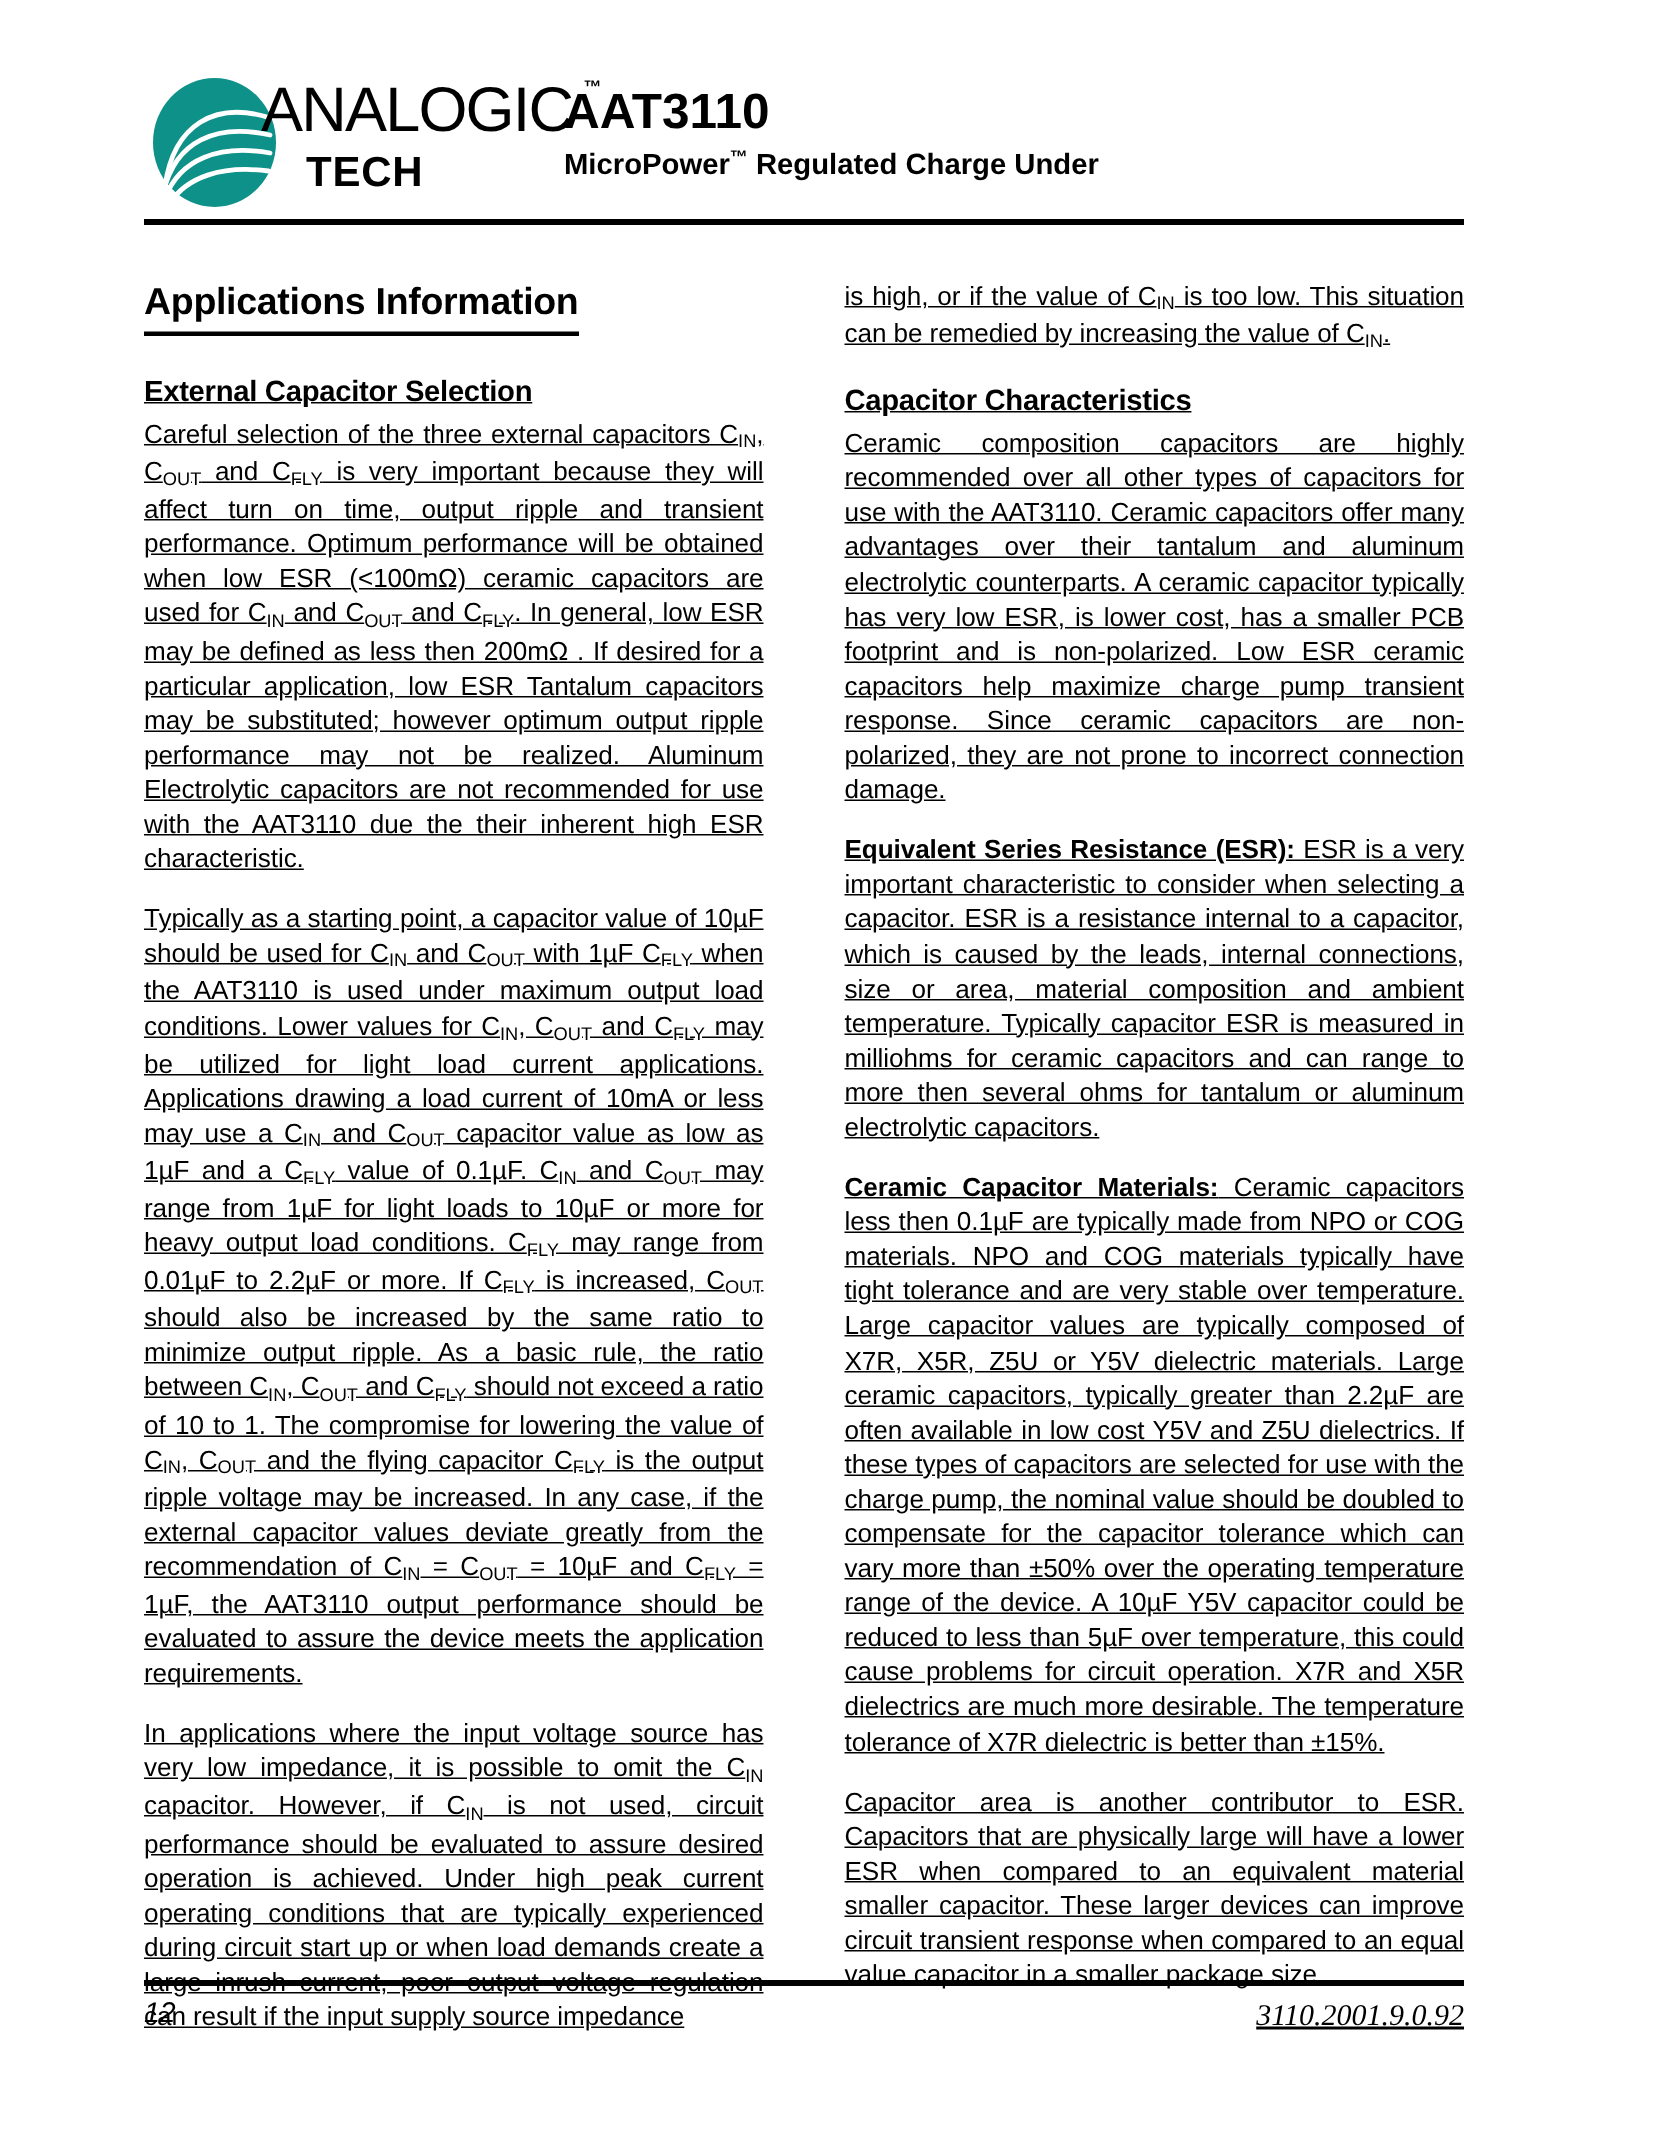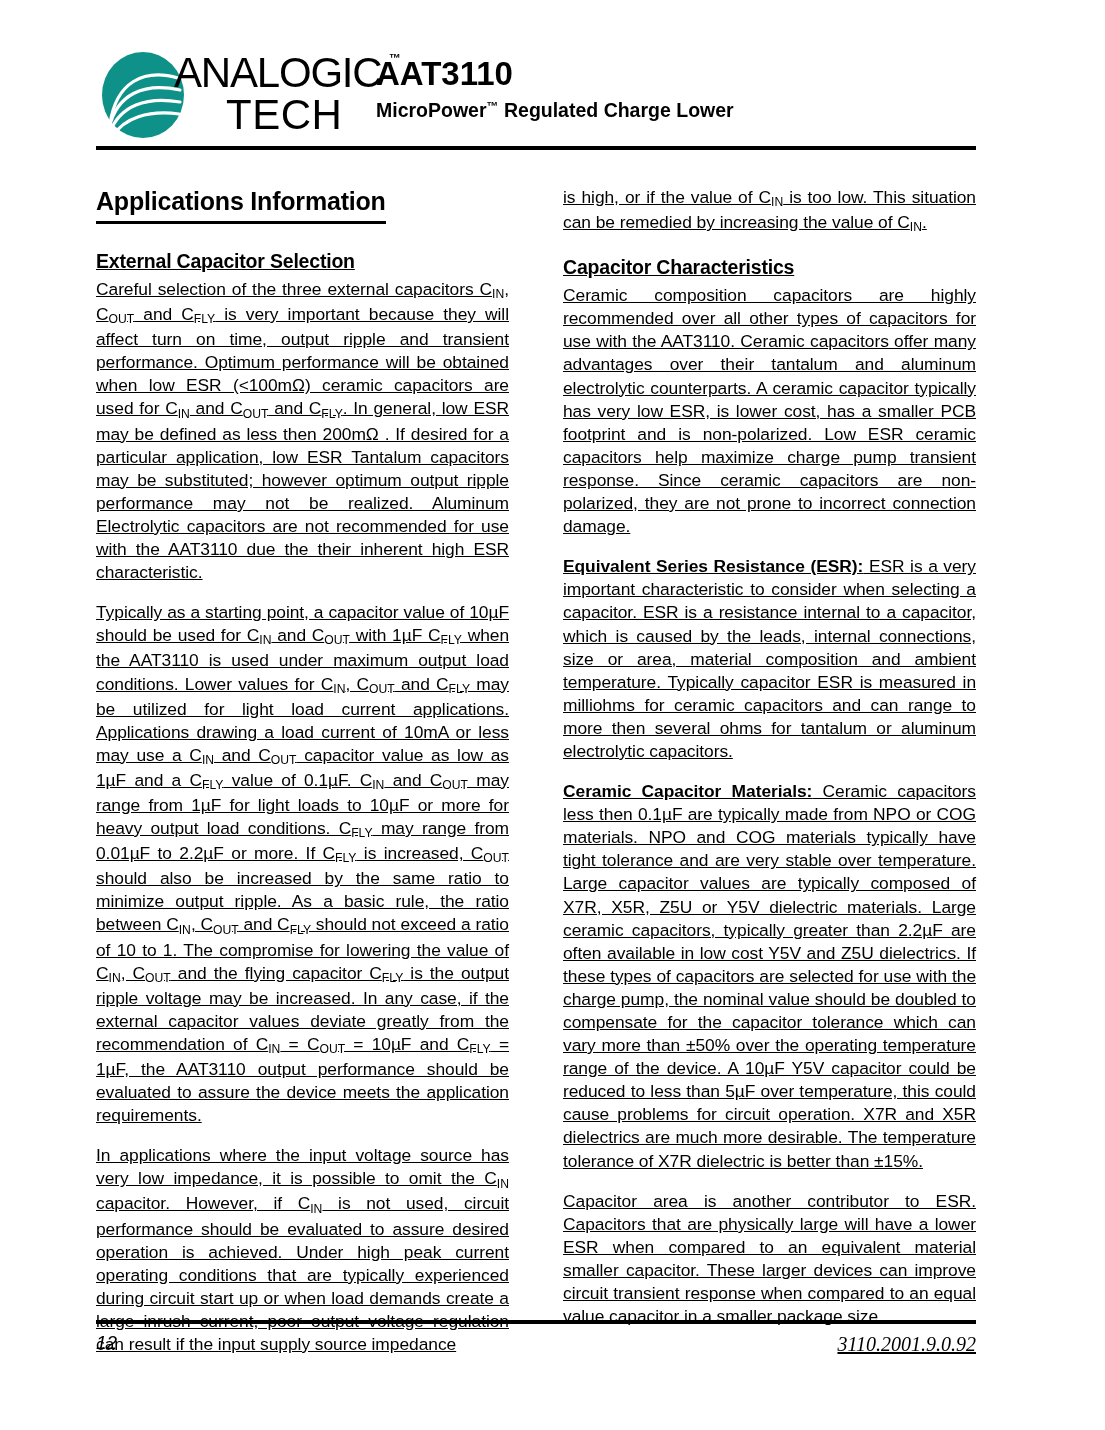--- a/index.html
+++ b/index.html
@@ -65,24 +65,24 @@
   .logo-tm {
     position: absolute;
     left: 215px;
     top: 2px;
     font-size: 12px;
     line-height: 12px;
     font-weight: 700;
   }
   .logo-tech {
     position: absolute;
-    left: 52px;
+    left: 30px;
     top: 42px;
-    font-size: 42px;
-    font-weight: 400;
+    font-size: 28px;
+    font-weight: 700;
     letter-spacing: 0.5px;
     line-height: 46px;
     white-space: nowrap;
   }
 
   .header-right {
     position: absolute;
     right: 0;
     top: 6px;
     text-align: left;
@@ -221,21 +221,21 @@
 
       <div class="logo-word">
         <div class="logo-analogic">ANALOGIC</div>
         <div class="logo-tm">™</div>
         <div class="logo-tech">TECH</div>
       </div>
     </div>
 
     <div class="header-right">
       <div class="part-number">AAT3110</div>
-      <div class="part-subtitle"><span>MicroPower</span><span class="tm">™</span><span> Regulated Charge Lower</span></div>
+      <div class="part-subtitle"><span>MicroPower</span><span class="tm">™</span><span> Regulated Charge Under</span></div>
     </div>
   </div>
   <div class="header-rule"></div>
 
   <div class="col col-left">
 
     <h1 class="section-title">Applications Information</h1>
 
     <h2 class="sub-title first">External Capacitor Selection</h2>
 

